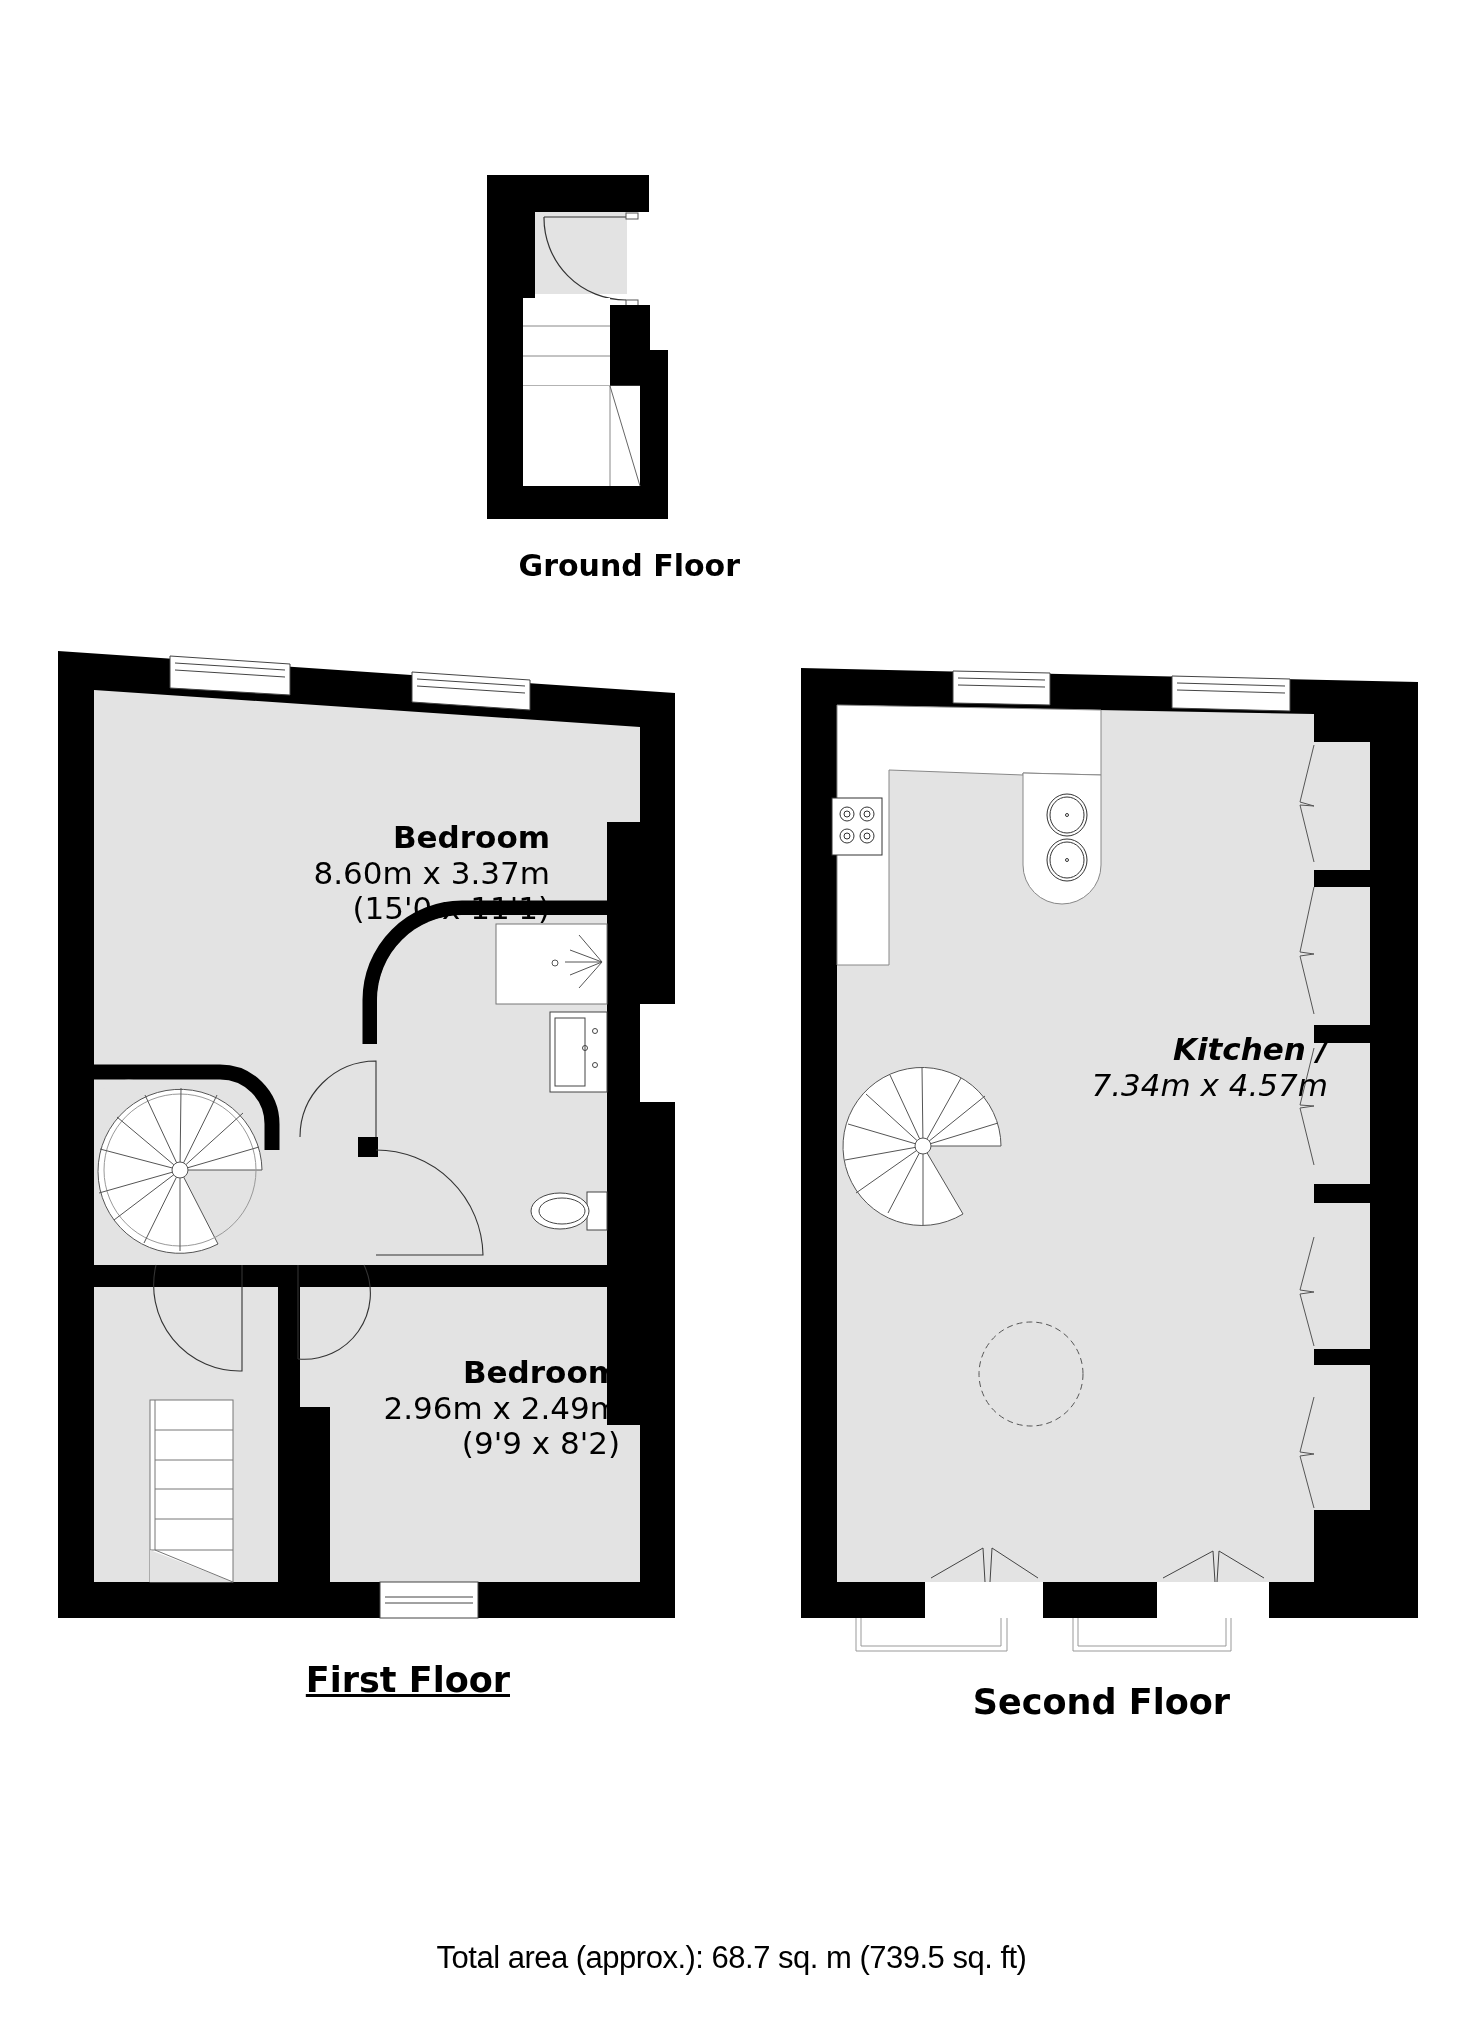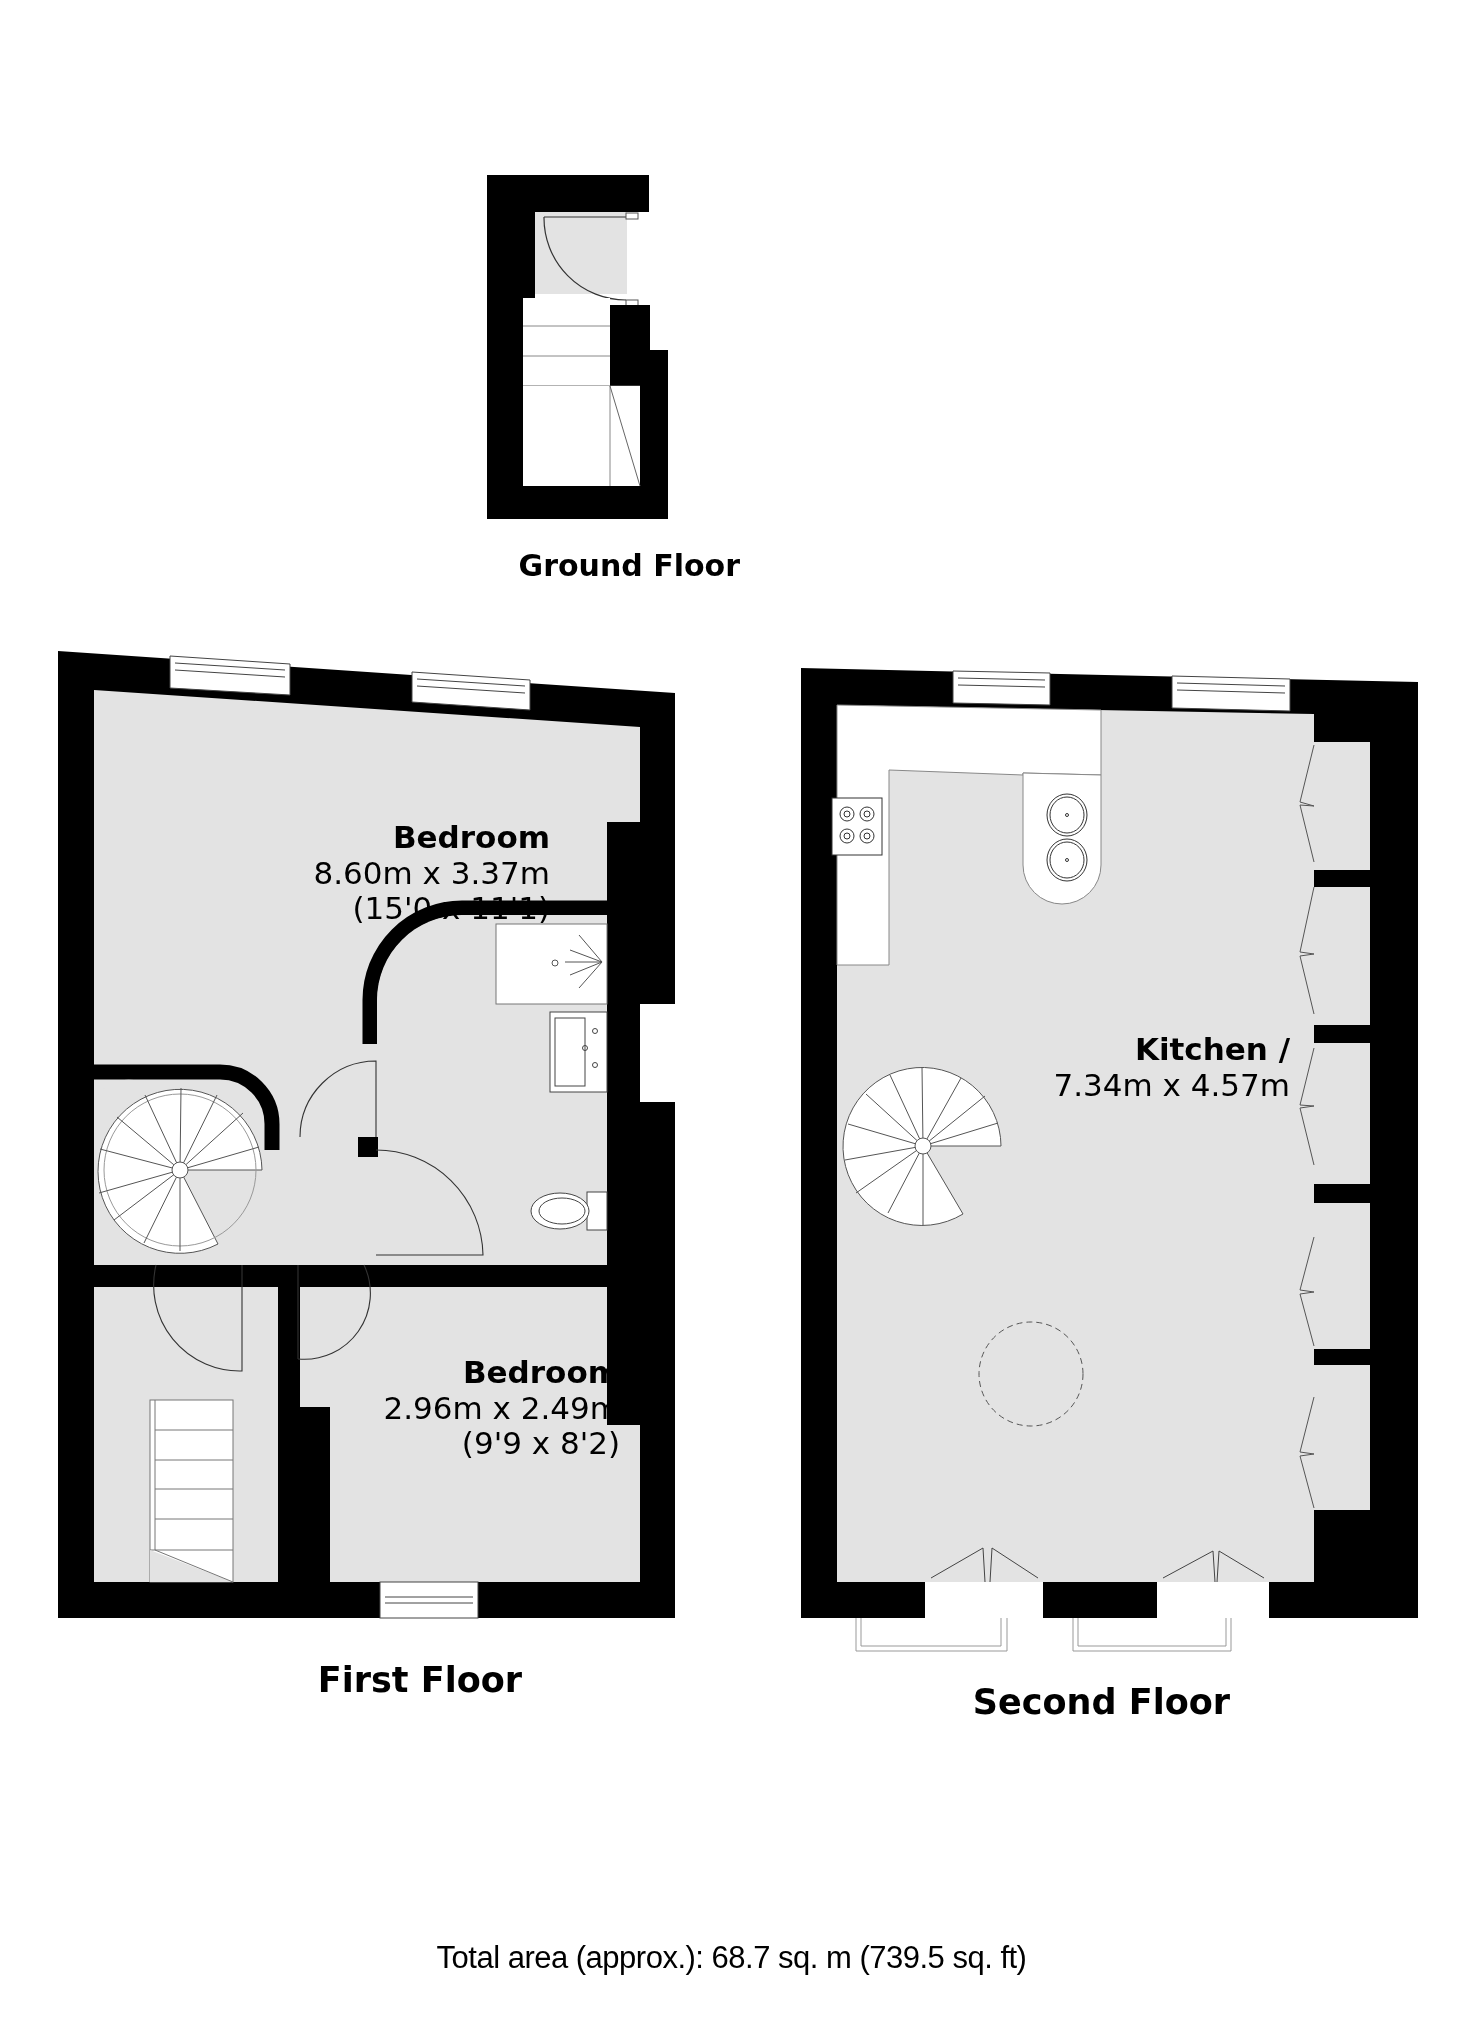--- a/index.html
+++ b/index.html
@@ -242,21 +242,21 @@
   <div class="room-dim">8.60m x 3.37m</div>
   <div class="room-dim">(15'0 x 11'1)</div>
 </div>
 
 <div class="lbl" style="left:330px; top:1355px; width:290px;">
   <div class="room-name">Bedroom</div>
   <div class="room-dim">2.96m x 2.49m</div>
   <div class="room-dim">(9'9 x 8'2)</div>
 </div>
 
-<div class="lbl" style="left:950px; top:1032px; width:340px;">
+<div class="lbl" style="left:988px; top:1032px; width:340px;font-style:italic;">
   <div class="room-name">Kitchen /</div>
   <div class="room-dim">7.34m x 4.57m</div>
 </div>
 
-<div class="lbl floor-title" style="left:212px; top:1660px; width:310px;">First Floor</div>
+<div class="lbl floor-title" style="left:200px; top:1660px; width:310px;text-decoration:underline;">First Floor</div>
 <div class="lbl floor-title" style="left:920px; top:1682px; width:310px;">Second Floor</div>
 
 <div class="footer">Total area (approx.): 68.7 sq. m (739.5 sq. ft)</div>
 
 </body></html>

